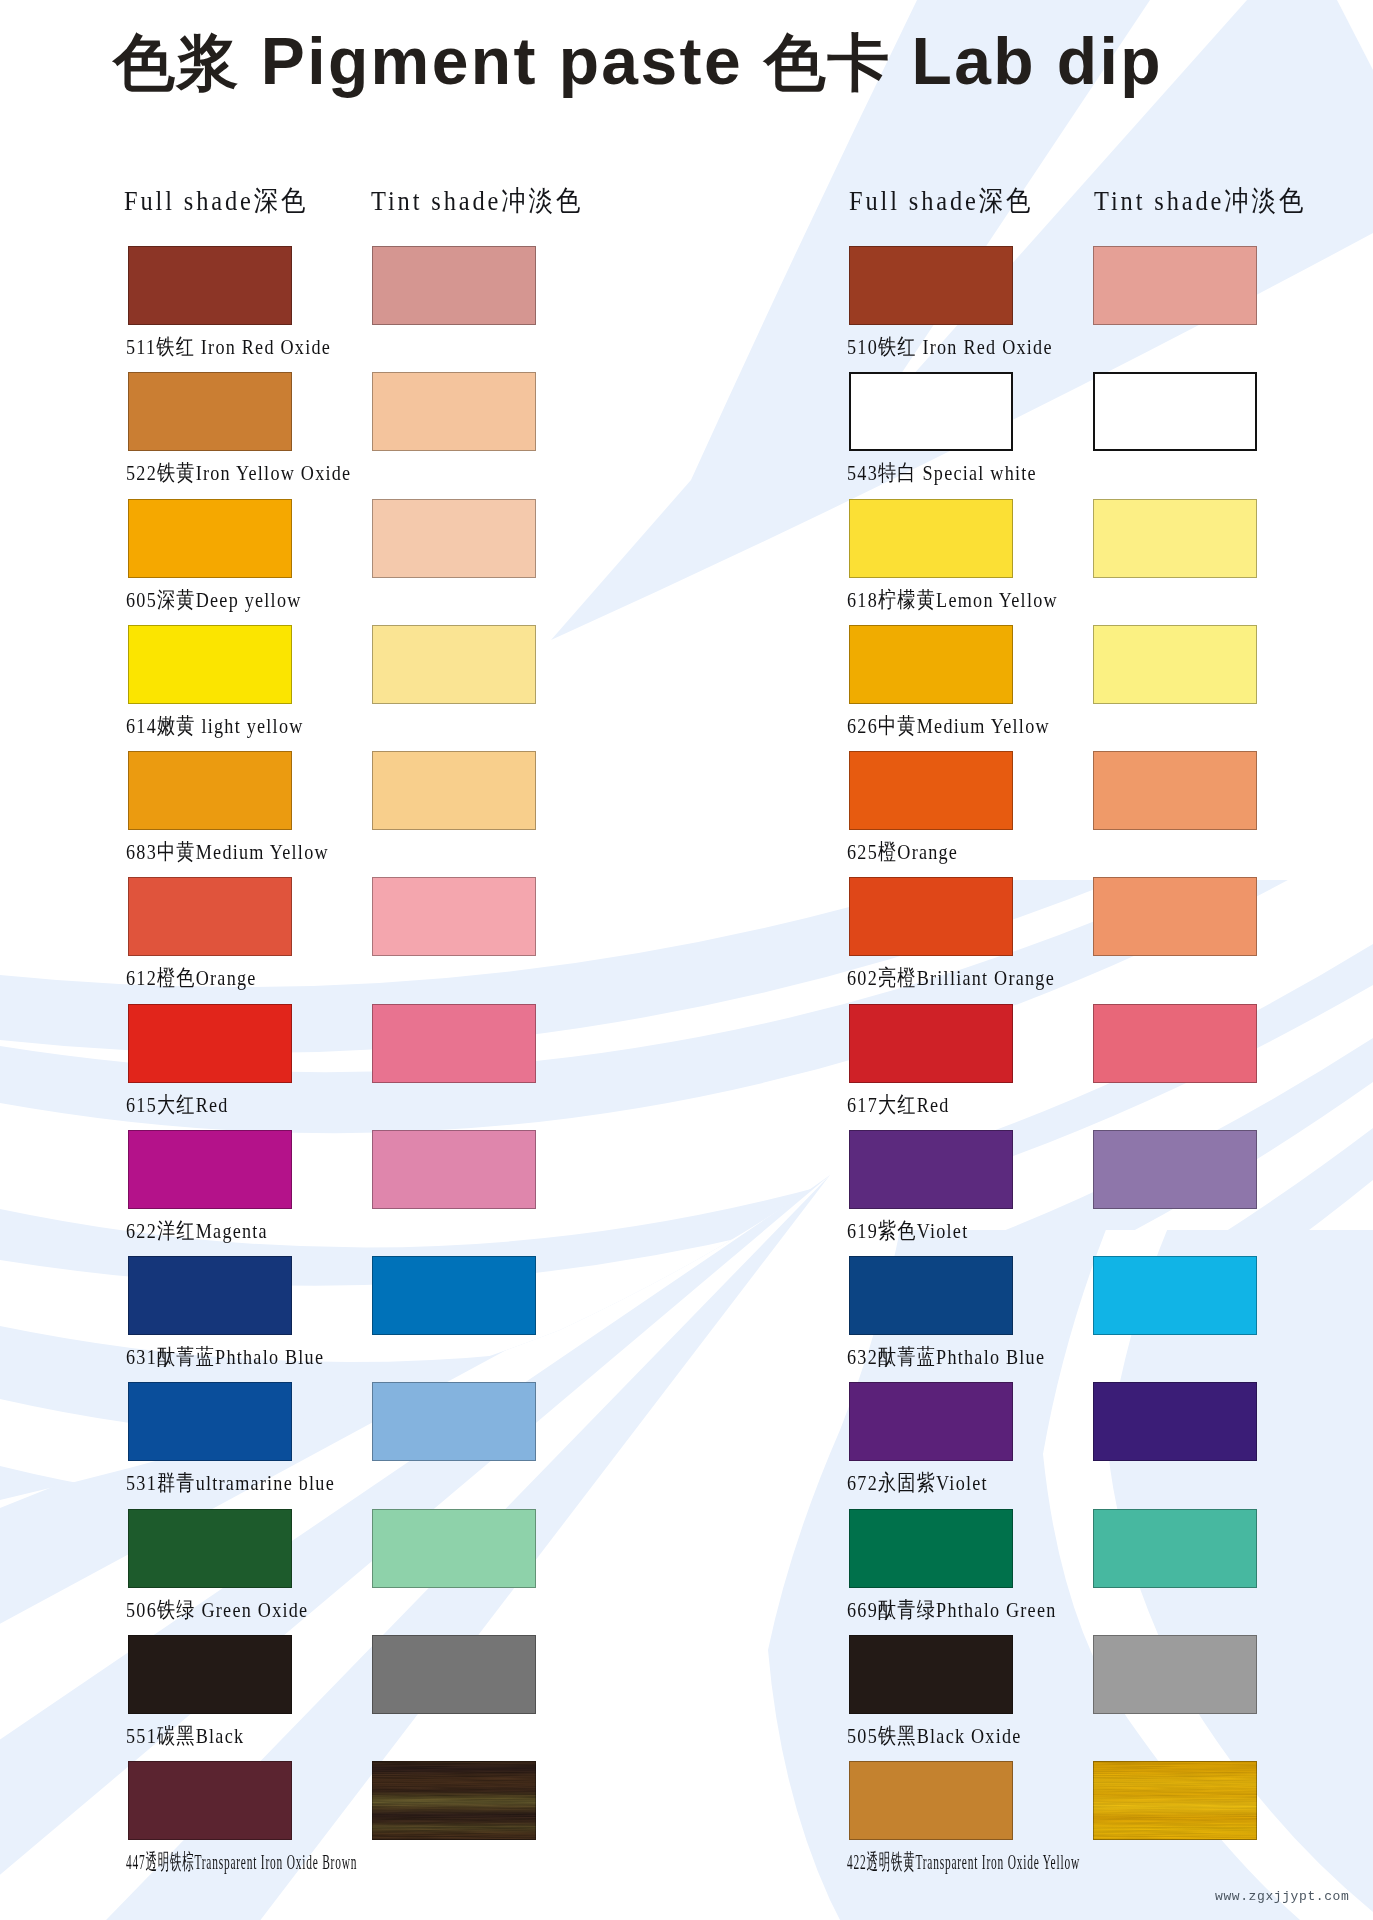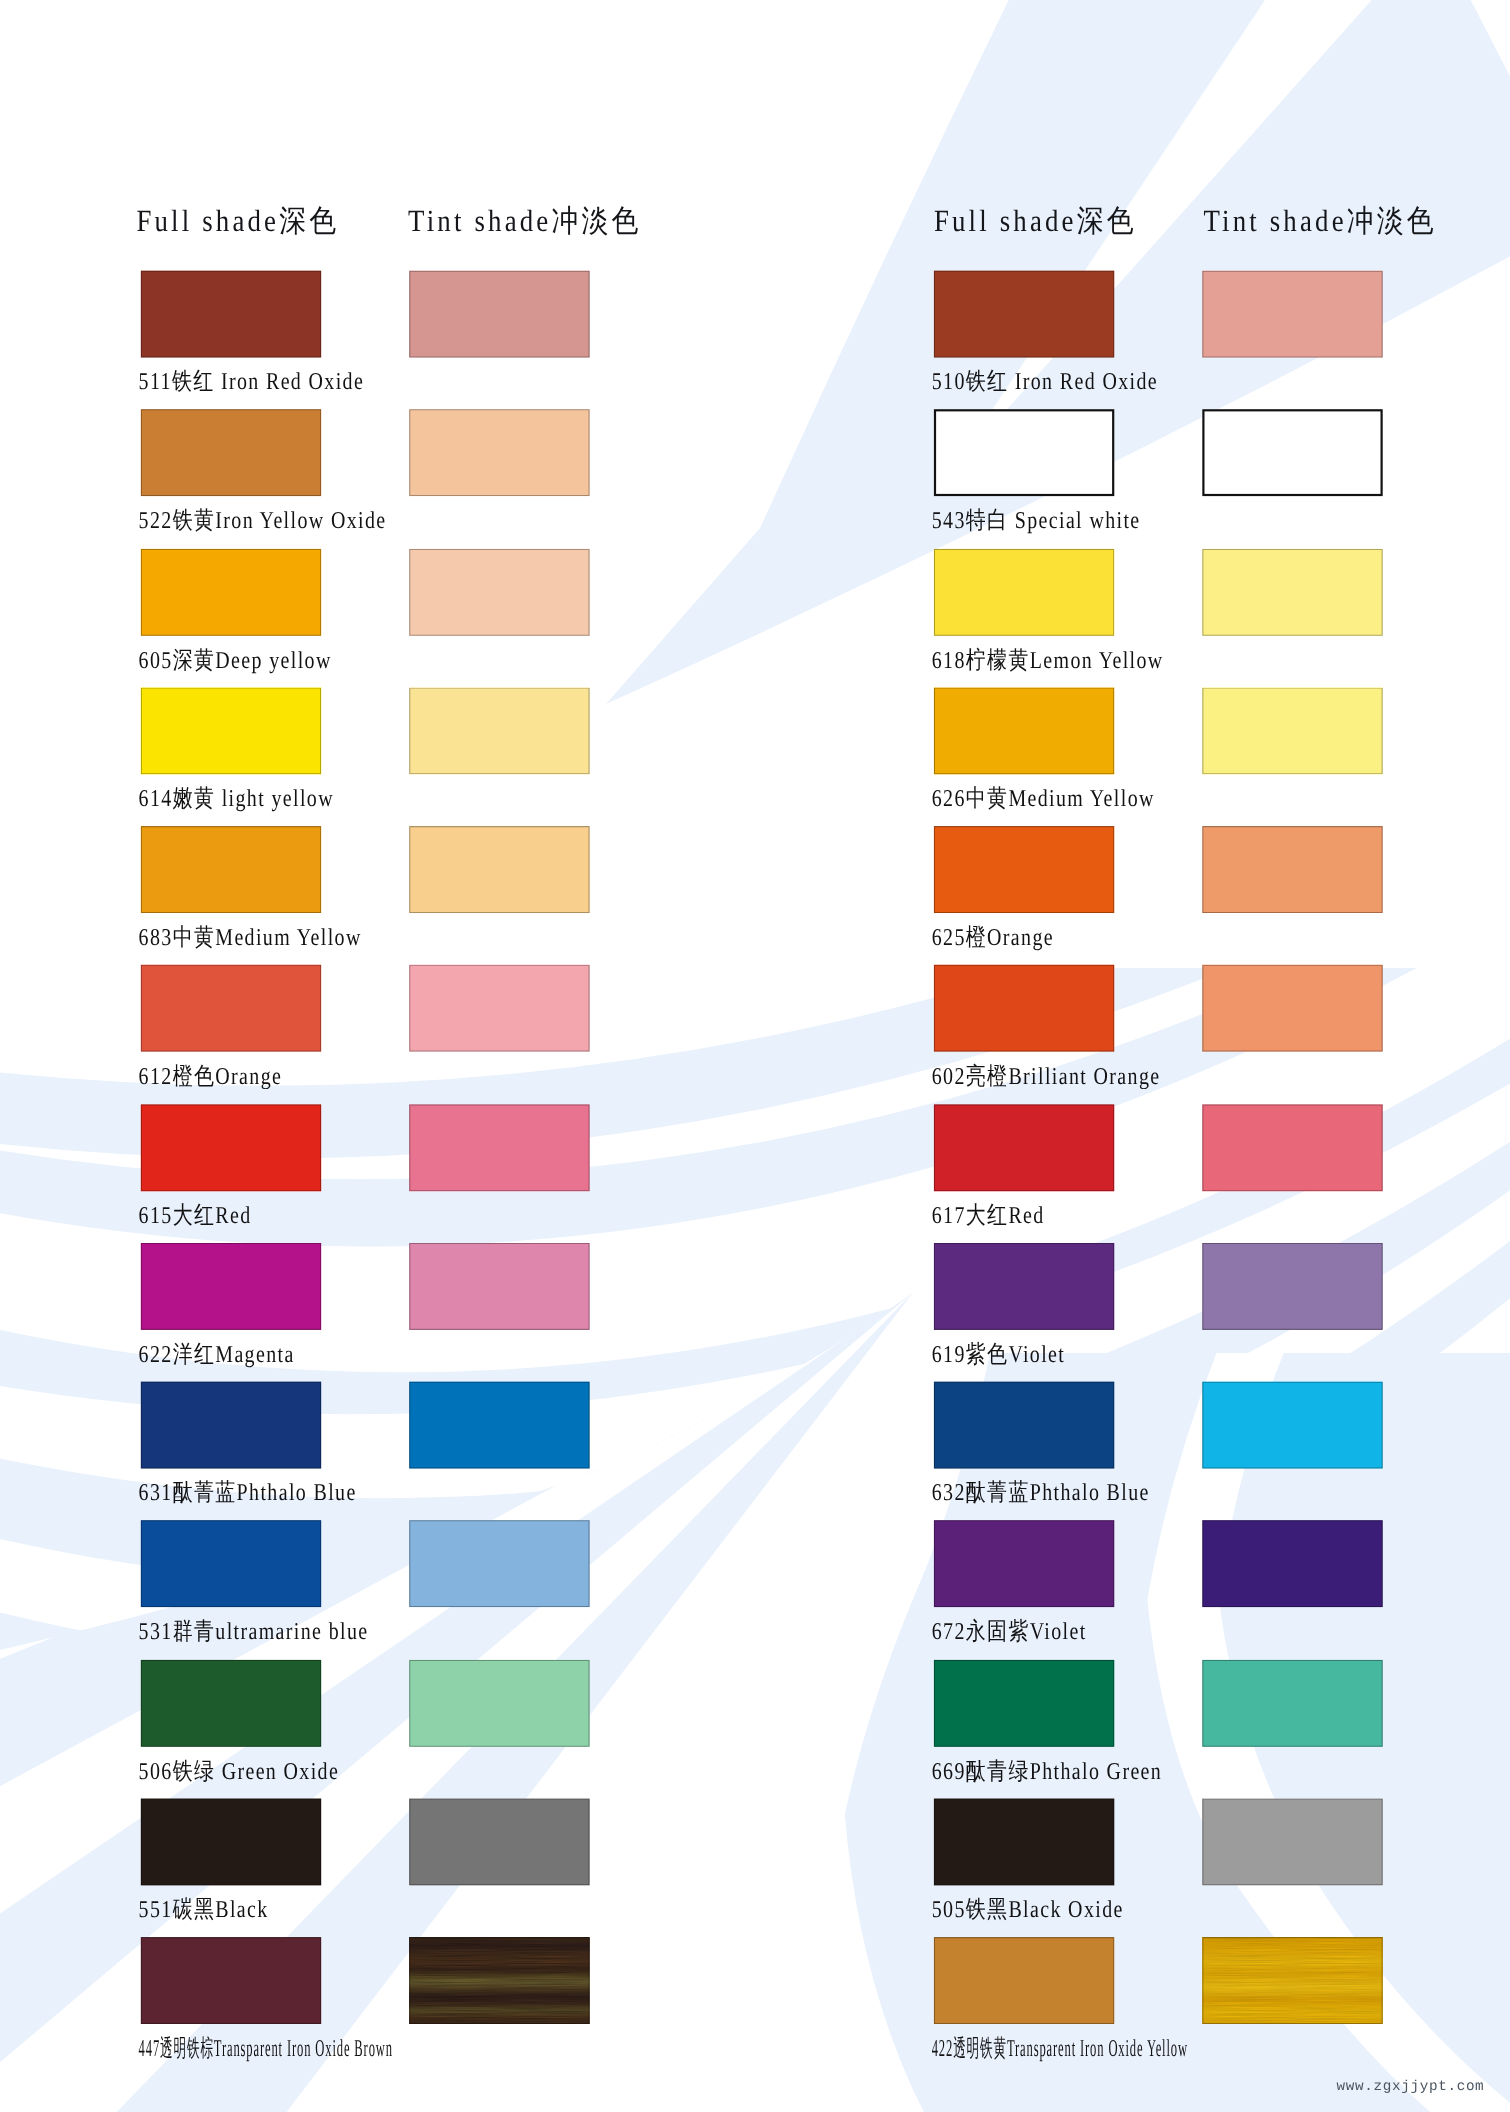--- a/index.html
+++ b/index.html
@@ -92,20 +92,21 @@
     <clipPath id="clipLR">
       <path d="M 900 1230 Q 880 1330 840 1430 Q 790 1545 768 1650 Q 780 1790 830 1900 L 840 1920 L 1383 1920 L 1383 1230 Z"></path>
     </clipPath>
     <g clip-path="url(#clipLR)">
       <rect x="700" y="1150" width="700" height="800" fill="#e9f1fc"></rect>
       <path d="M 1140 1150 Q 1070 1300 1043 1454 Q 1060 1620 1128 1719 Q 1220 1850 1300 1920 L 1383 1920 Q 1270 1830 1190 1700 Q 1120 1570 1108 1450 Q 1130 1290 1205 1150 Z" fill="#ffffff"></path>
     </g>
   </svg>
 
 <div id="content">
+  <div class="title"><span class="cjk">色浆</span><span> Pigment paste </span><span class="cjk">色卡</span><span> Lab dip</span></div>
   <div id="headers">
       <div class="colhead" style="left: 124px; top: 182px;">Full shade深色</div>
       <div class="colhead" style="left: 371px; top: 182px;">Tint shade冲淡色</div>
       <div class="colhead" style="left: 849px; top: 182px;">Full shade深色</div>
       <div class="colhead" style="left: 1094px; top: 182px;">Tint shade冲淡色</div>
     </div>
   <div id="grid">
       <div class="sw" style="left: 128px; top: 246px; width: 164px; height: 79px; background: rgb(140, 53, 38); box-shadow: rgba(0, 0, 0, 0.3) 0px 0px 0px 1px inset;"></div>
       <div class="sw" style="left: 372px; top: 246px; width: 164px; height: 79px; background: rgb(213, 150, 145); box-shadow: rgba(0, 0, 0, 0.3) 0px 0px 0px 1px inset;"></div>
       <div class="lbl" style="left: 126px; top: 332px; transform: scaleX(0.825);">511铁红 Iron Red Oxide</div>

